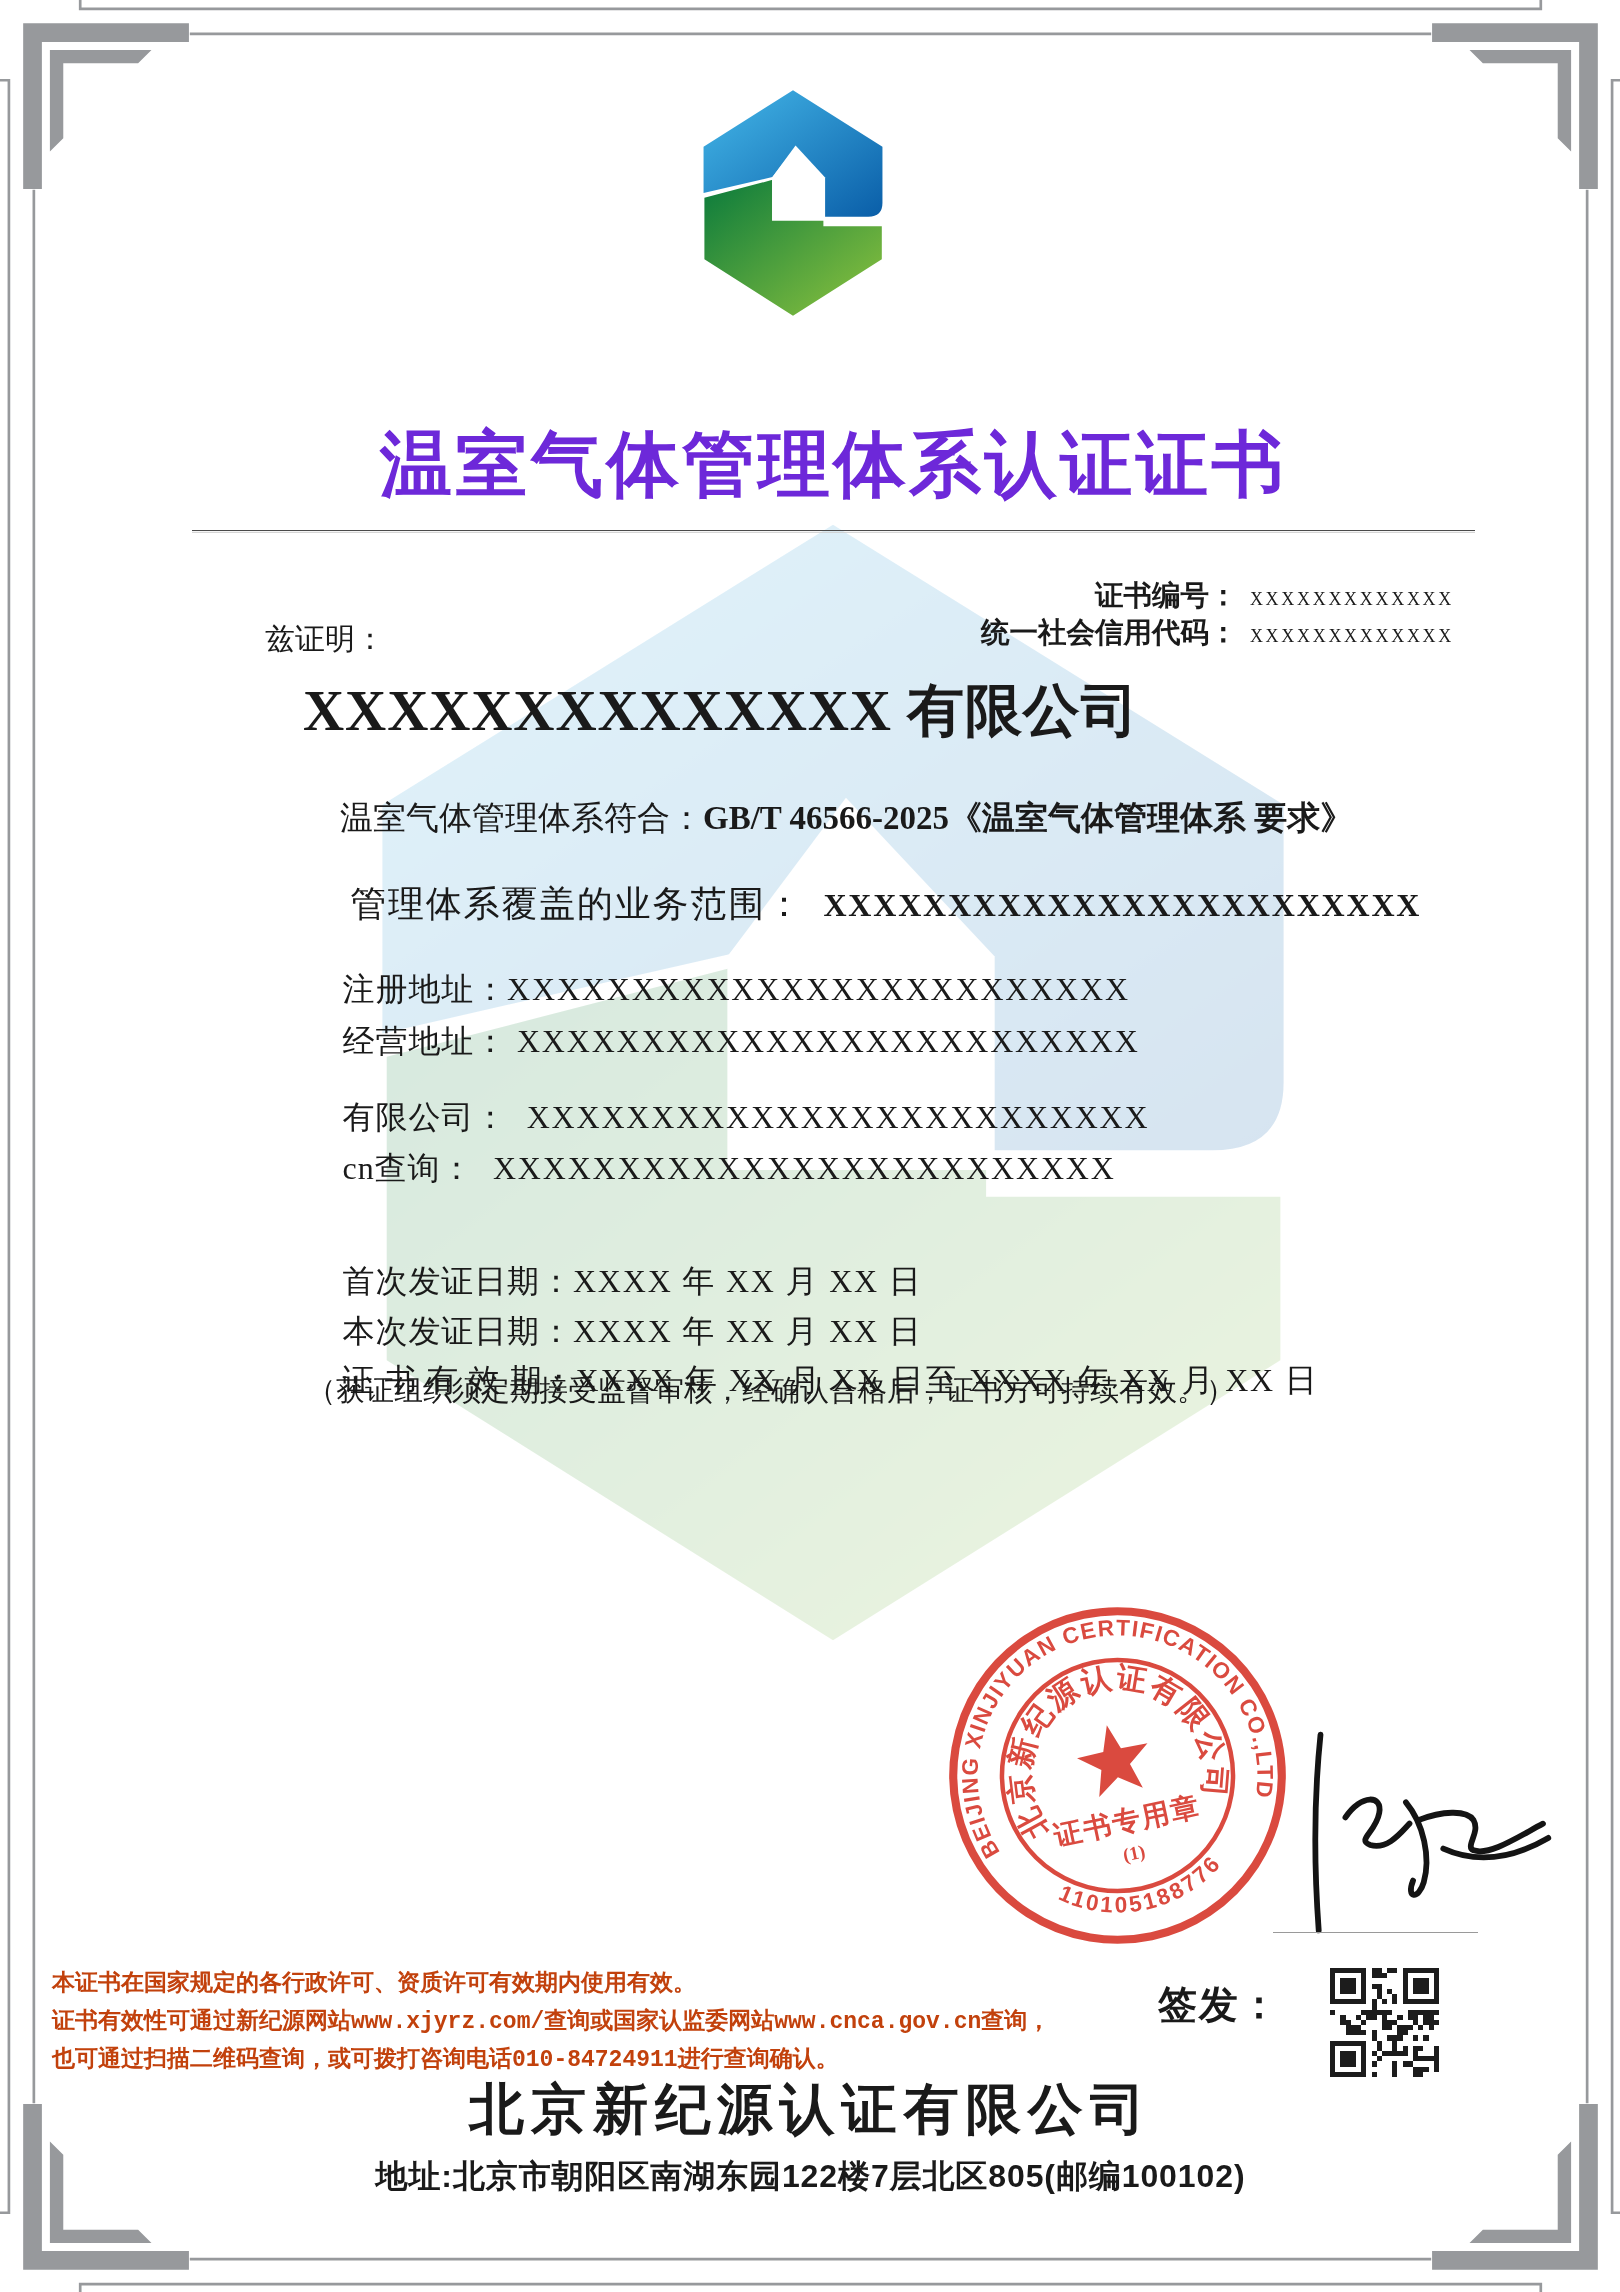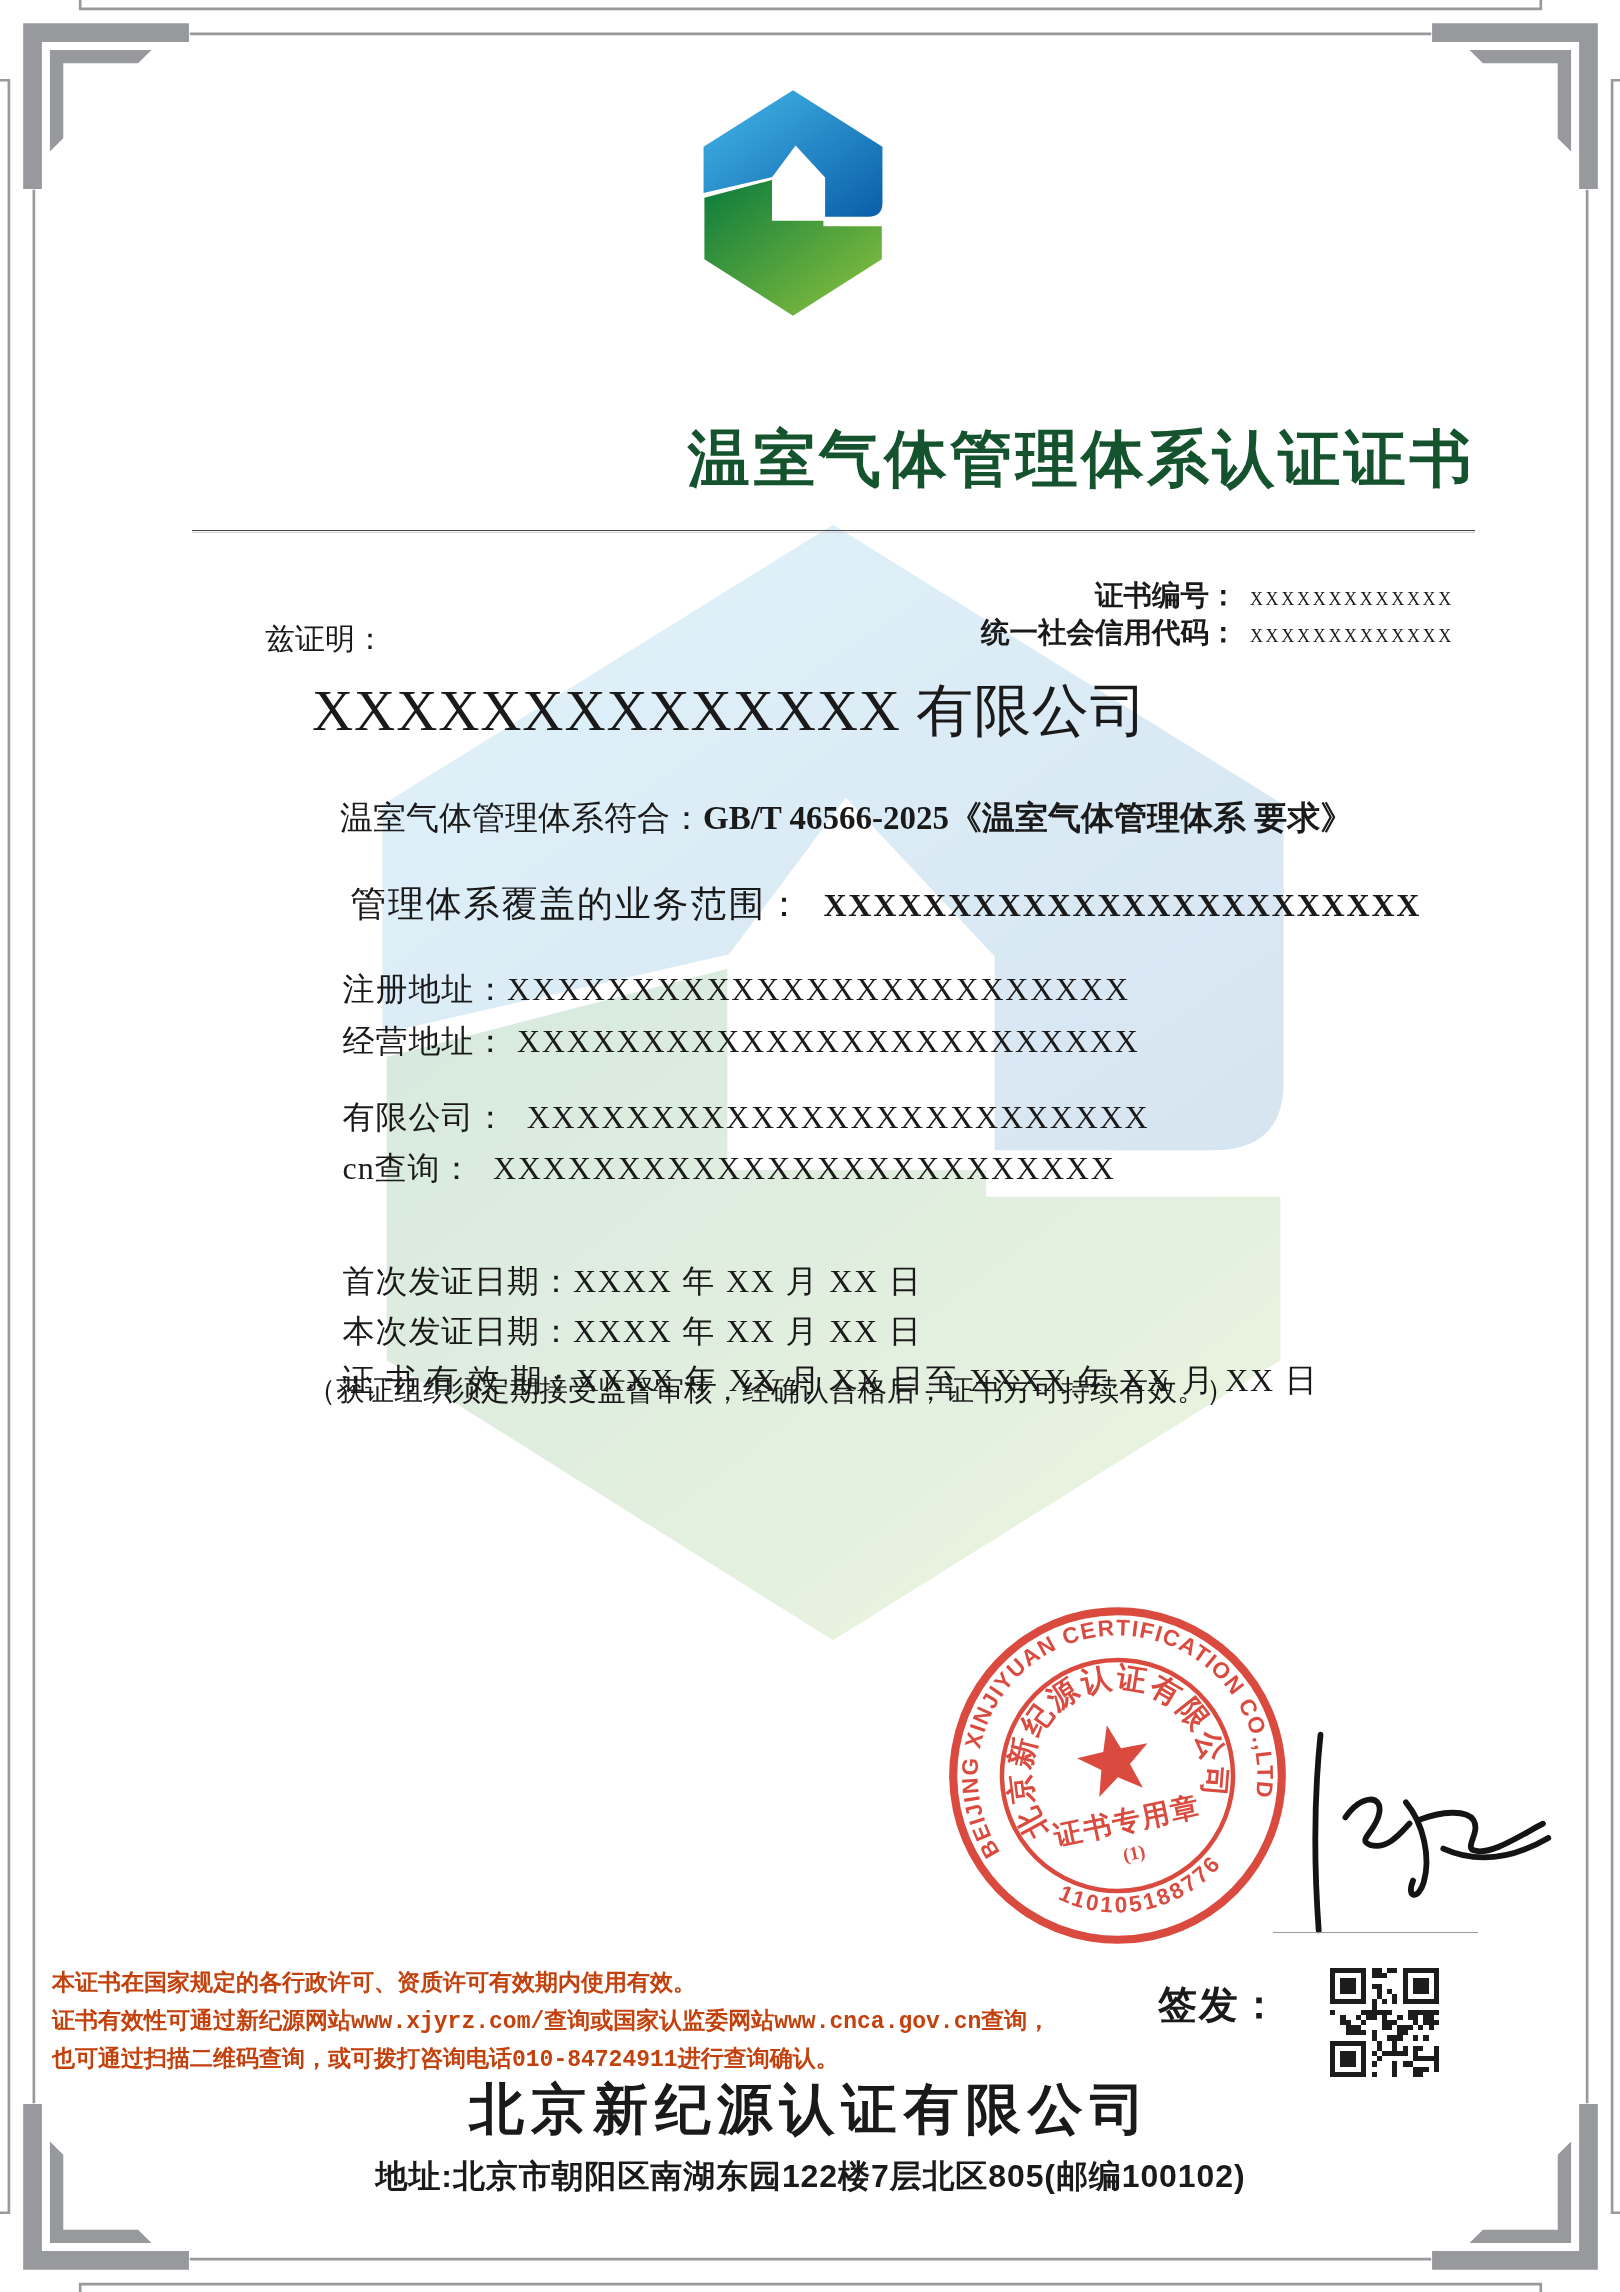--- a/index.html
+++ b/index.html
@@ -12,33 +12,33 @@
     color:#1a1a1a;
   }
   .abs{position:absolute;}
   
   .frame-svg{left:0;top:0;width:1621px;height:2293px;}
   
   .logo{left:686px;top:85px;width:214px;height:236px;}
   .watermark{left:294px;top:499px;width:1078px;height:1167px;opacity:0.16;}
   .title{
     left:192px;top:417px;width:1283px;
-    text-align:right;
-    font-size:62px;font-weight:bold;letter-spacing:3.6px;
-    color:#14532d;
+    text-align:center;
+    font-size:72px;font-weight:bold;letter-spacing:3.6px;
+    color:#6d28d9;
     font-family:"Liberation Serif","DejaVu Serif",serif;
   }
   .divider{left:192px;top:530px;width:1283px;height:0;
     border-top:1.8px solid #4a4a4a;box-shadow:0 1.8px 0 #cccccc;}
   .cert-row{right:167px;text-align:right;font-size:28.5px;white-space:pre;}
   .cert-row .lbl{font-weight:bold;}
   .cert-row .val{font-size:18px;letter-spacing:2.7px;padding-left:12.5px;}
   
   .declare{left:265px;top:619px;font-size:30px;}
-  .company{left:303px;top:673px;font-size:57px;font-weight:normal;letter-spacing:0.9px;white-space:pre;margin-left:9px;}
+  .company{left:303px;top:673px;font-size:57px;font-weight:bold;letter-spacing:0.9px;white-space:pre;}
   .std-line{left:307px;top:759px;font-size:33px;white-space:pre;}
   .std-line .val{font-weight:bold;}
   .scope-line{left:307px;top:838px;font-size:36px;letter-spacing:1.8px;white-space:pre;}
   .scope-line .val{font-size:32px;font-weight:bold;letter-spacing:1.8px;}
   .body-row{left:307px;font-size:32px;white-space:pre;letter-spacing:0.9px;}
   .body-row .val{letter-spacing:1.8px;}
   .note-row{left:307px;font-size:29px;white-space:pre;text-align:center;}
   
   .seal{left:937px;top:1595px;width:361px;height:361px;opacity:0.9;}
   .signature{left:1283px;top:1724px;width:285px;height:218px;}

